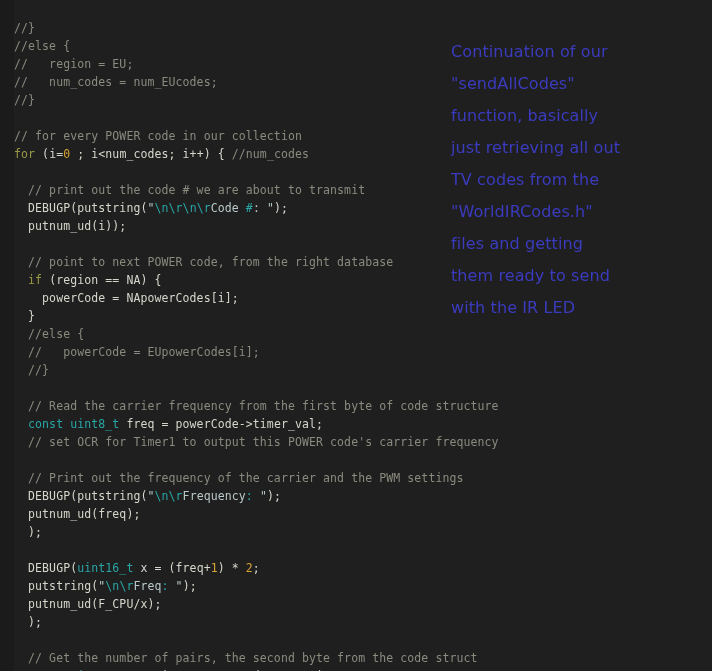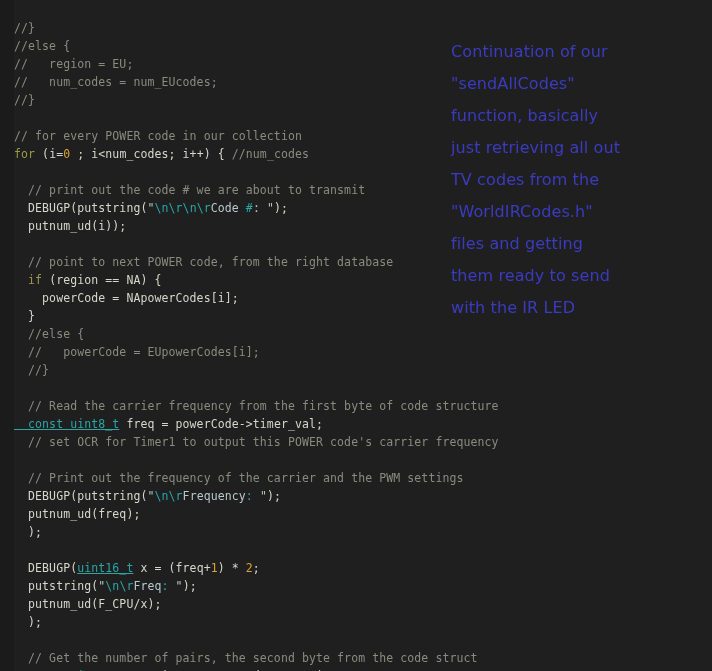--- a/index.html
+++ b/index.html
@@ -34,21 +34,21 @@
     white-space: pre;
     letter-spacing: 0.1px;
   }
   .ln { display: block; height: 18px; }
   .blank { display: block; height: 18px; }
 
   
   .cm  { color: #8a8a7f; }           
   .pl  { color: #d6d6cc; }           
   .kw  { color: #9a9a46; }           
-  .ty  { color: #2aa6a6; text-decoration: underline; }           
+  .ty  { color: #2aa6a6; }           
   .st  { color: #b9c9c9; }           
   .esc { color: #2aa6a6; }           
   .num { color: #d9a433; }           
 
   #annotation {
     position: absolute;
     left: 451px;
     top: 36px;
     width: 250px;
     font-family: "DejaVu Sans", "Liberation Sans", sans-serif;

